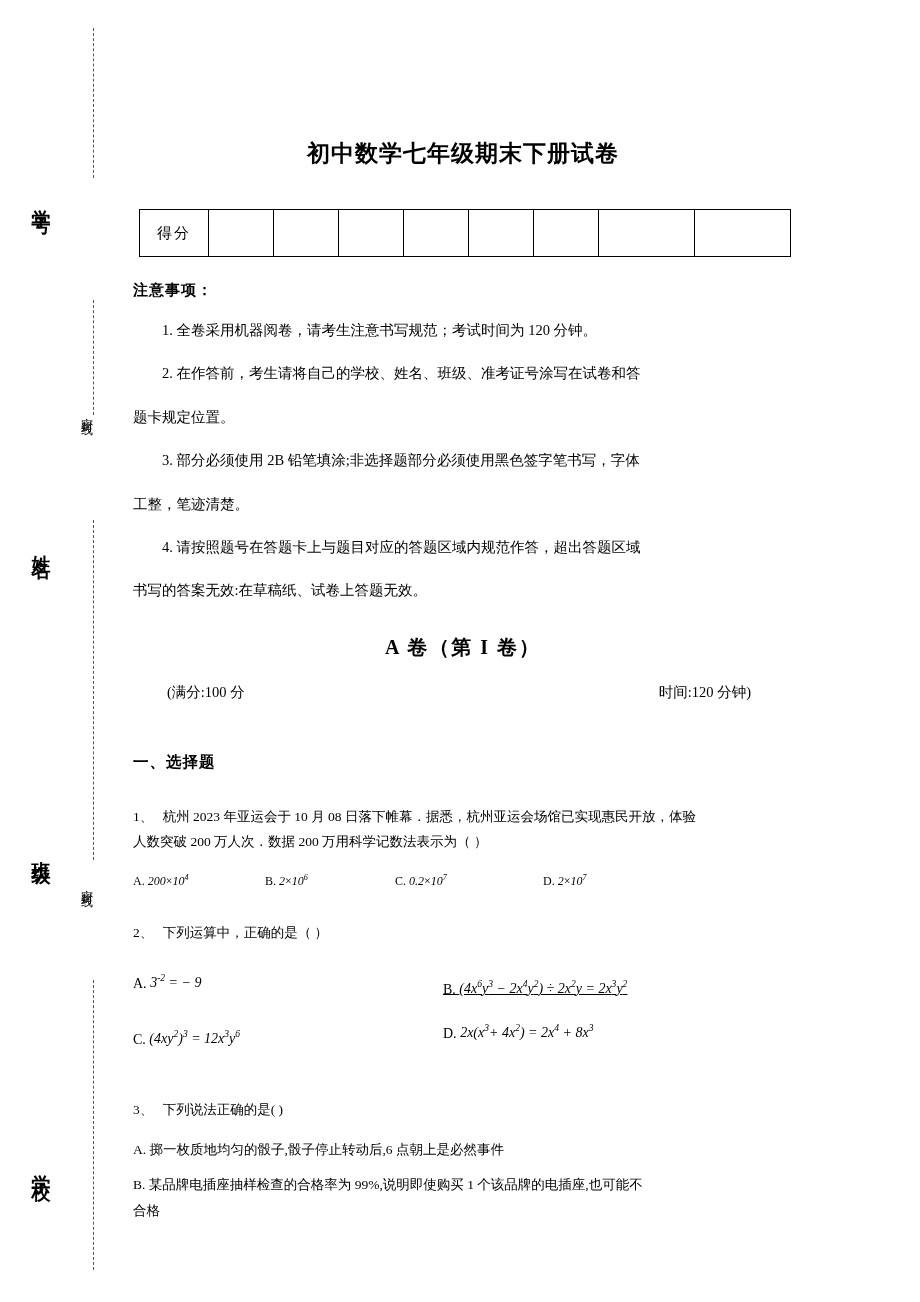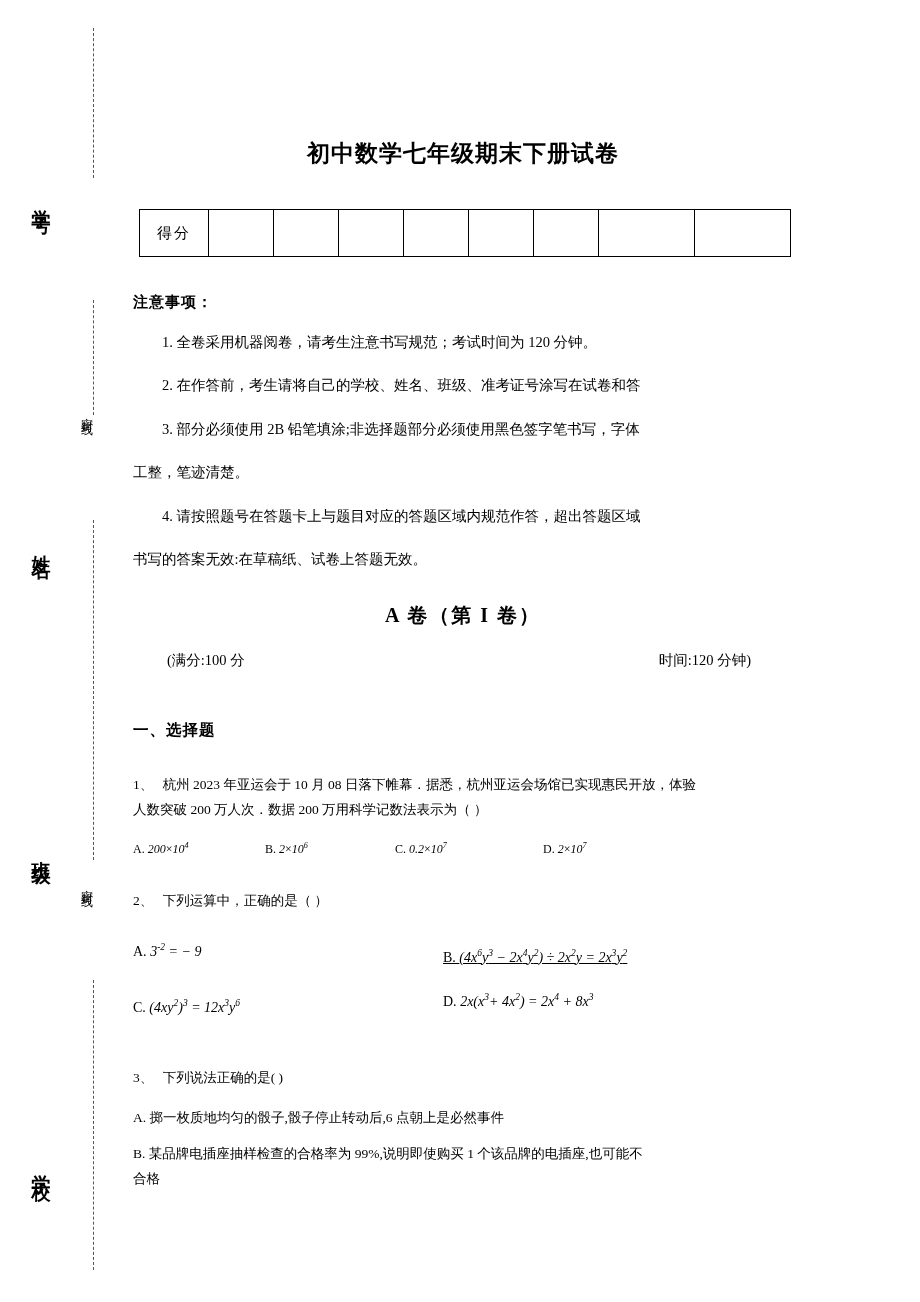--- a/index.html
+++ b/index.html
@@ -90,21 +90,21 @@
     vertical-align: middle;
     font-size: 15px;
     font-family: "Liberation Serif", serif;
   }
   table.score-table td.lbl { width: 66px; letter-spacing: 2px; }
   table.score-table td.wide { width: 62px; }
 
   .notice-title {
     font-size: 15px;
     font-weight: bold;
-    margin-top: 36px;
+    margin-top: 24px;
     letter-spacing: 1px;
   }
   .notice-item {
     font-size: 14.5px;
     line-height: 1.75;
     text-indent: 2em;
     margin-top: 18px;
   }
   .notice-item.cont { text-indent: 0; }
 
@@ -207,20 +207,21 @@
       <td class="wide"></td>
       <td></td>
       <td></td>
     </tr>
   </tbody>
     </table>
 
   <div class="notice-title">注意事项：</div>
   <div class="notice-item">1. 全卷采用机器阅卷，请考生注意书写规范；考试时间为 120 分钟。</div>
   <div class="notice-item">2. 在作答前，考生请将自己的学校、姓名、班级、准考证号涂写在试卷和答</div>
+  <div class="notice-item cont">题卡规定位置。</div>
   <div class="notice-item">3. 部分必须使用 2B 铅笔填涂;非选择题部分必须使用黑色签字笔书写，字体</div>
   <div class="notice-item cont">工整，笔迹清楚。</div>
   <div class="notice-item">4. 请按照题号在答题卡上与题目对应的答题区域内规范作答，超出答题区域</div>
   <div class="notice-item cont">书写的答案无效:在草稿纸、试卷上答题无效。</div>
 
   <div class="section-a">A 卷（第 I 卷）</div>
 
   <div class="score-time-row">
     <span>(满分:100 分</span>
     <span>时间:120 分钟)</span>

